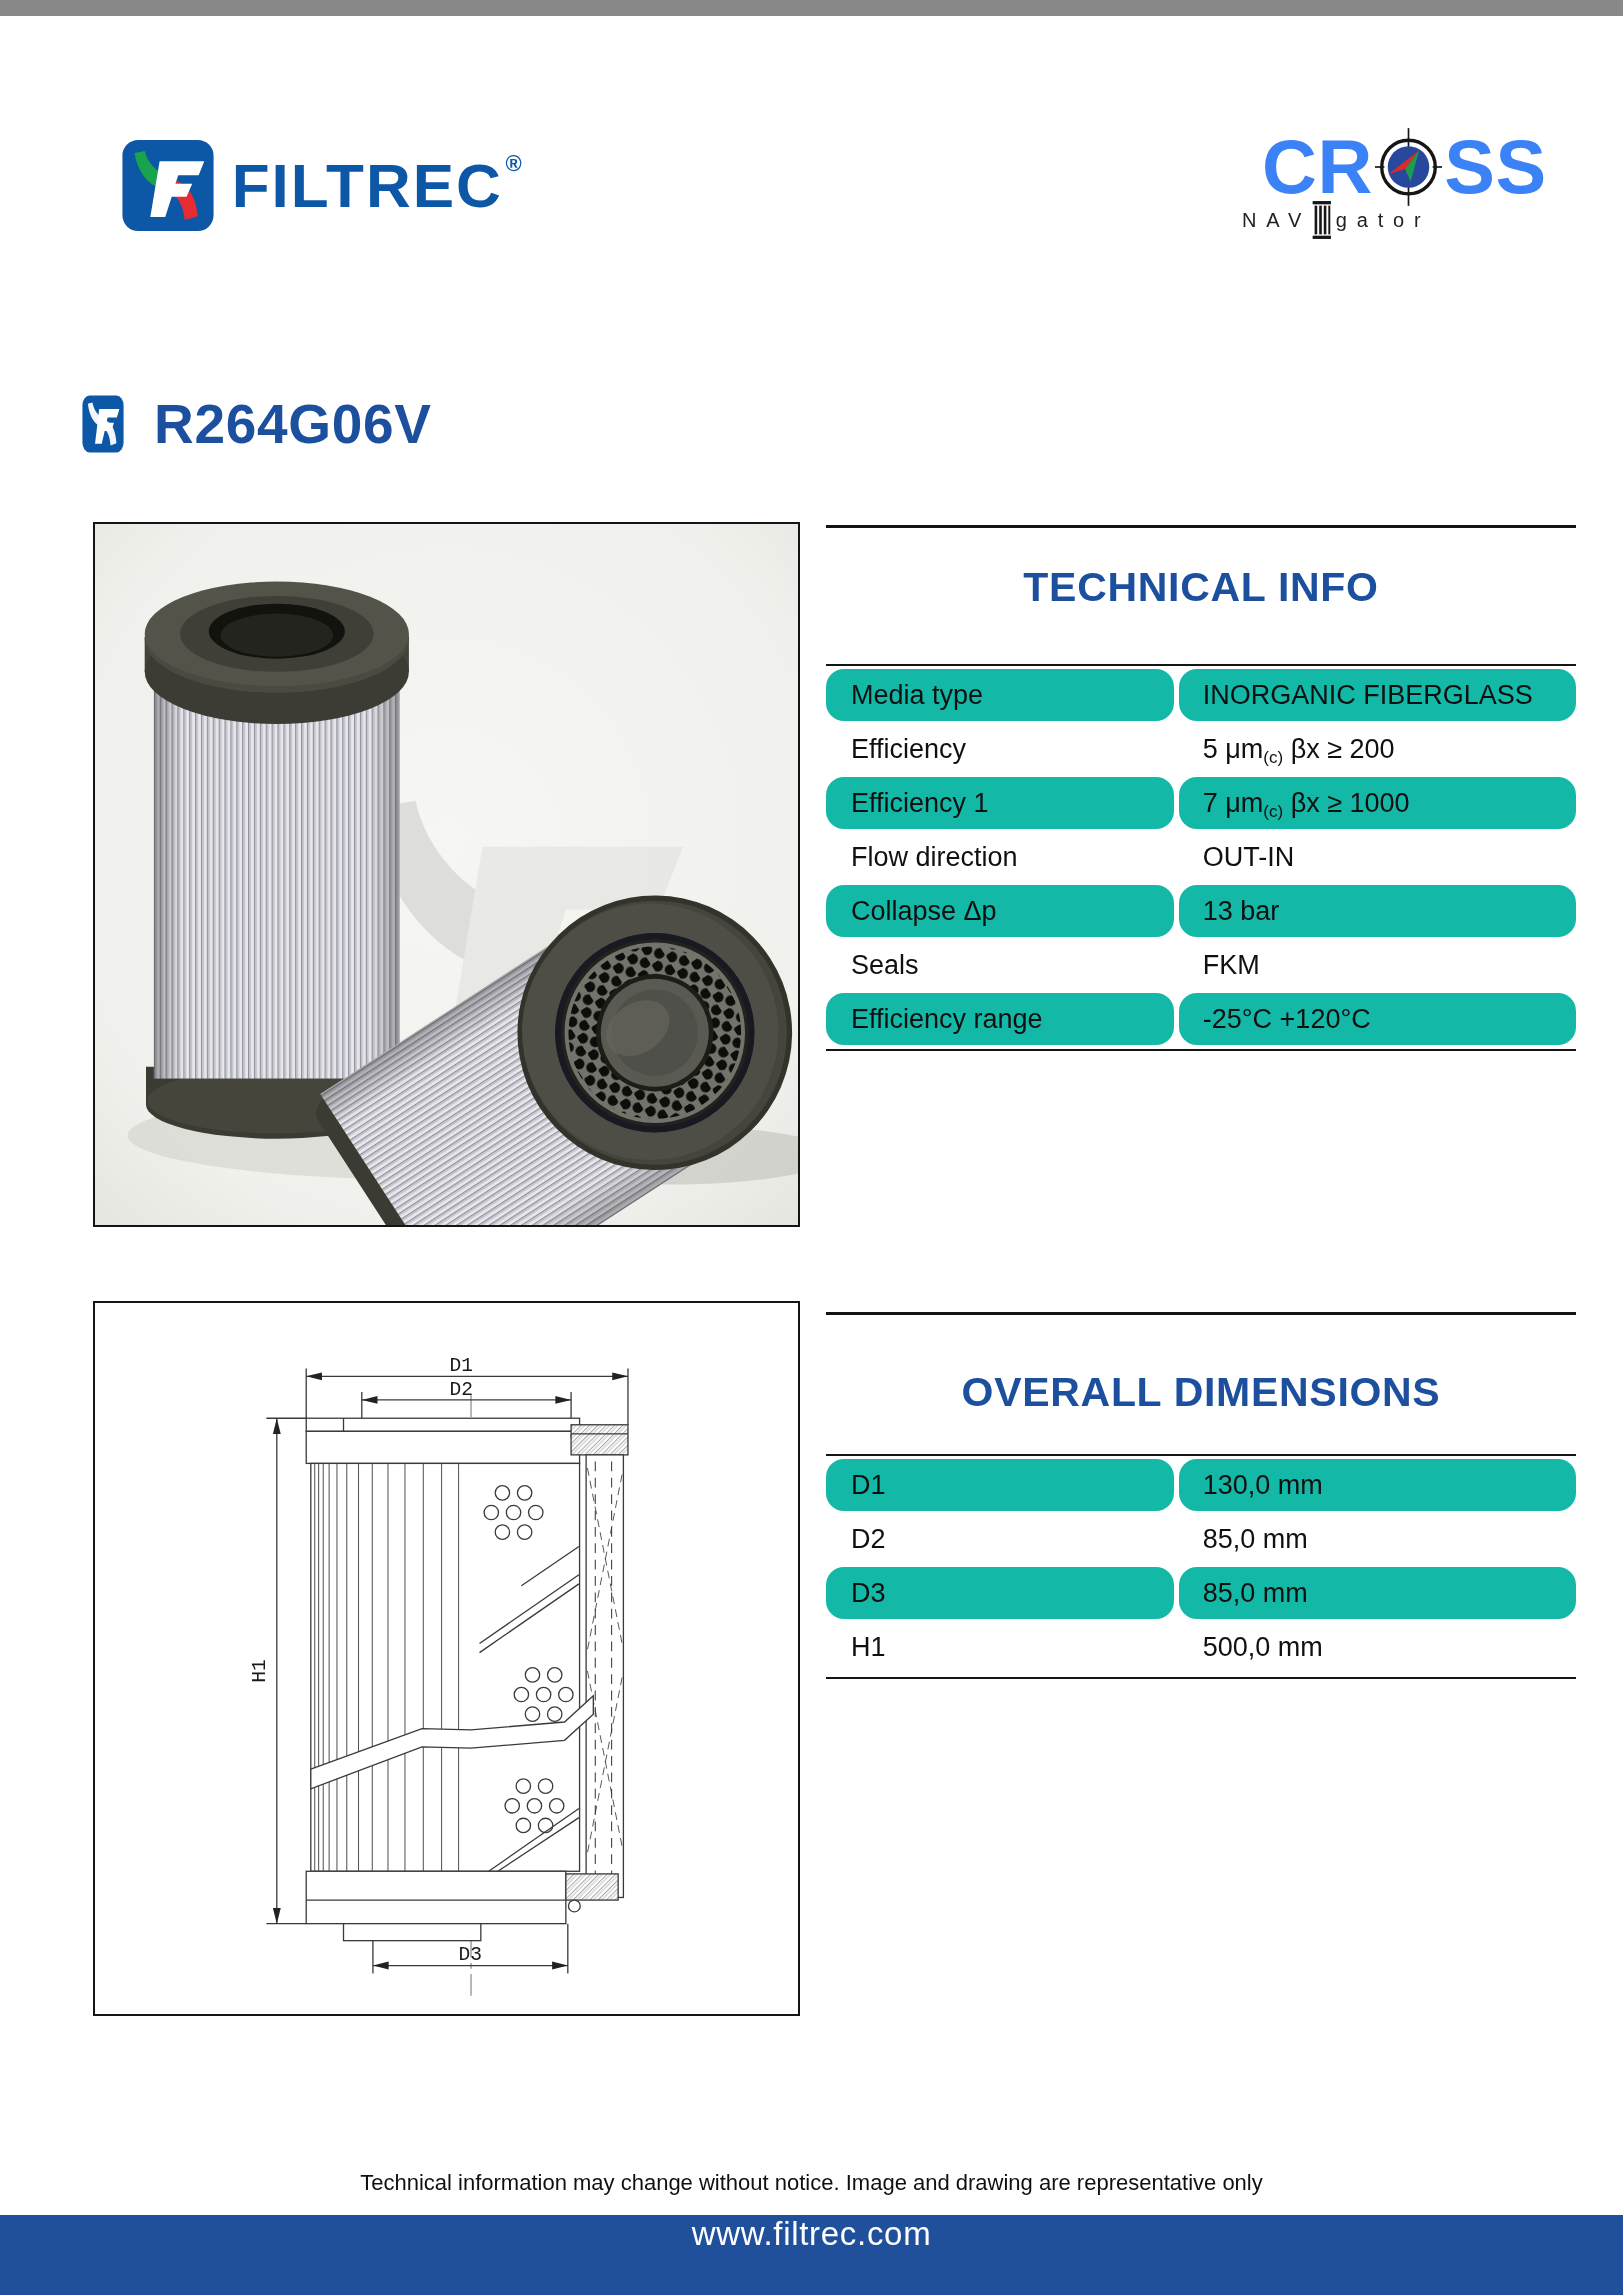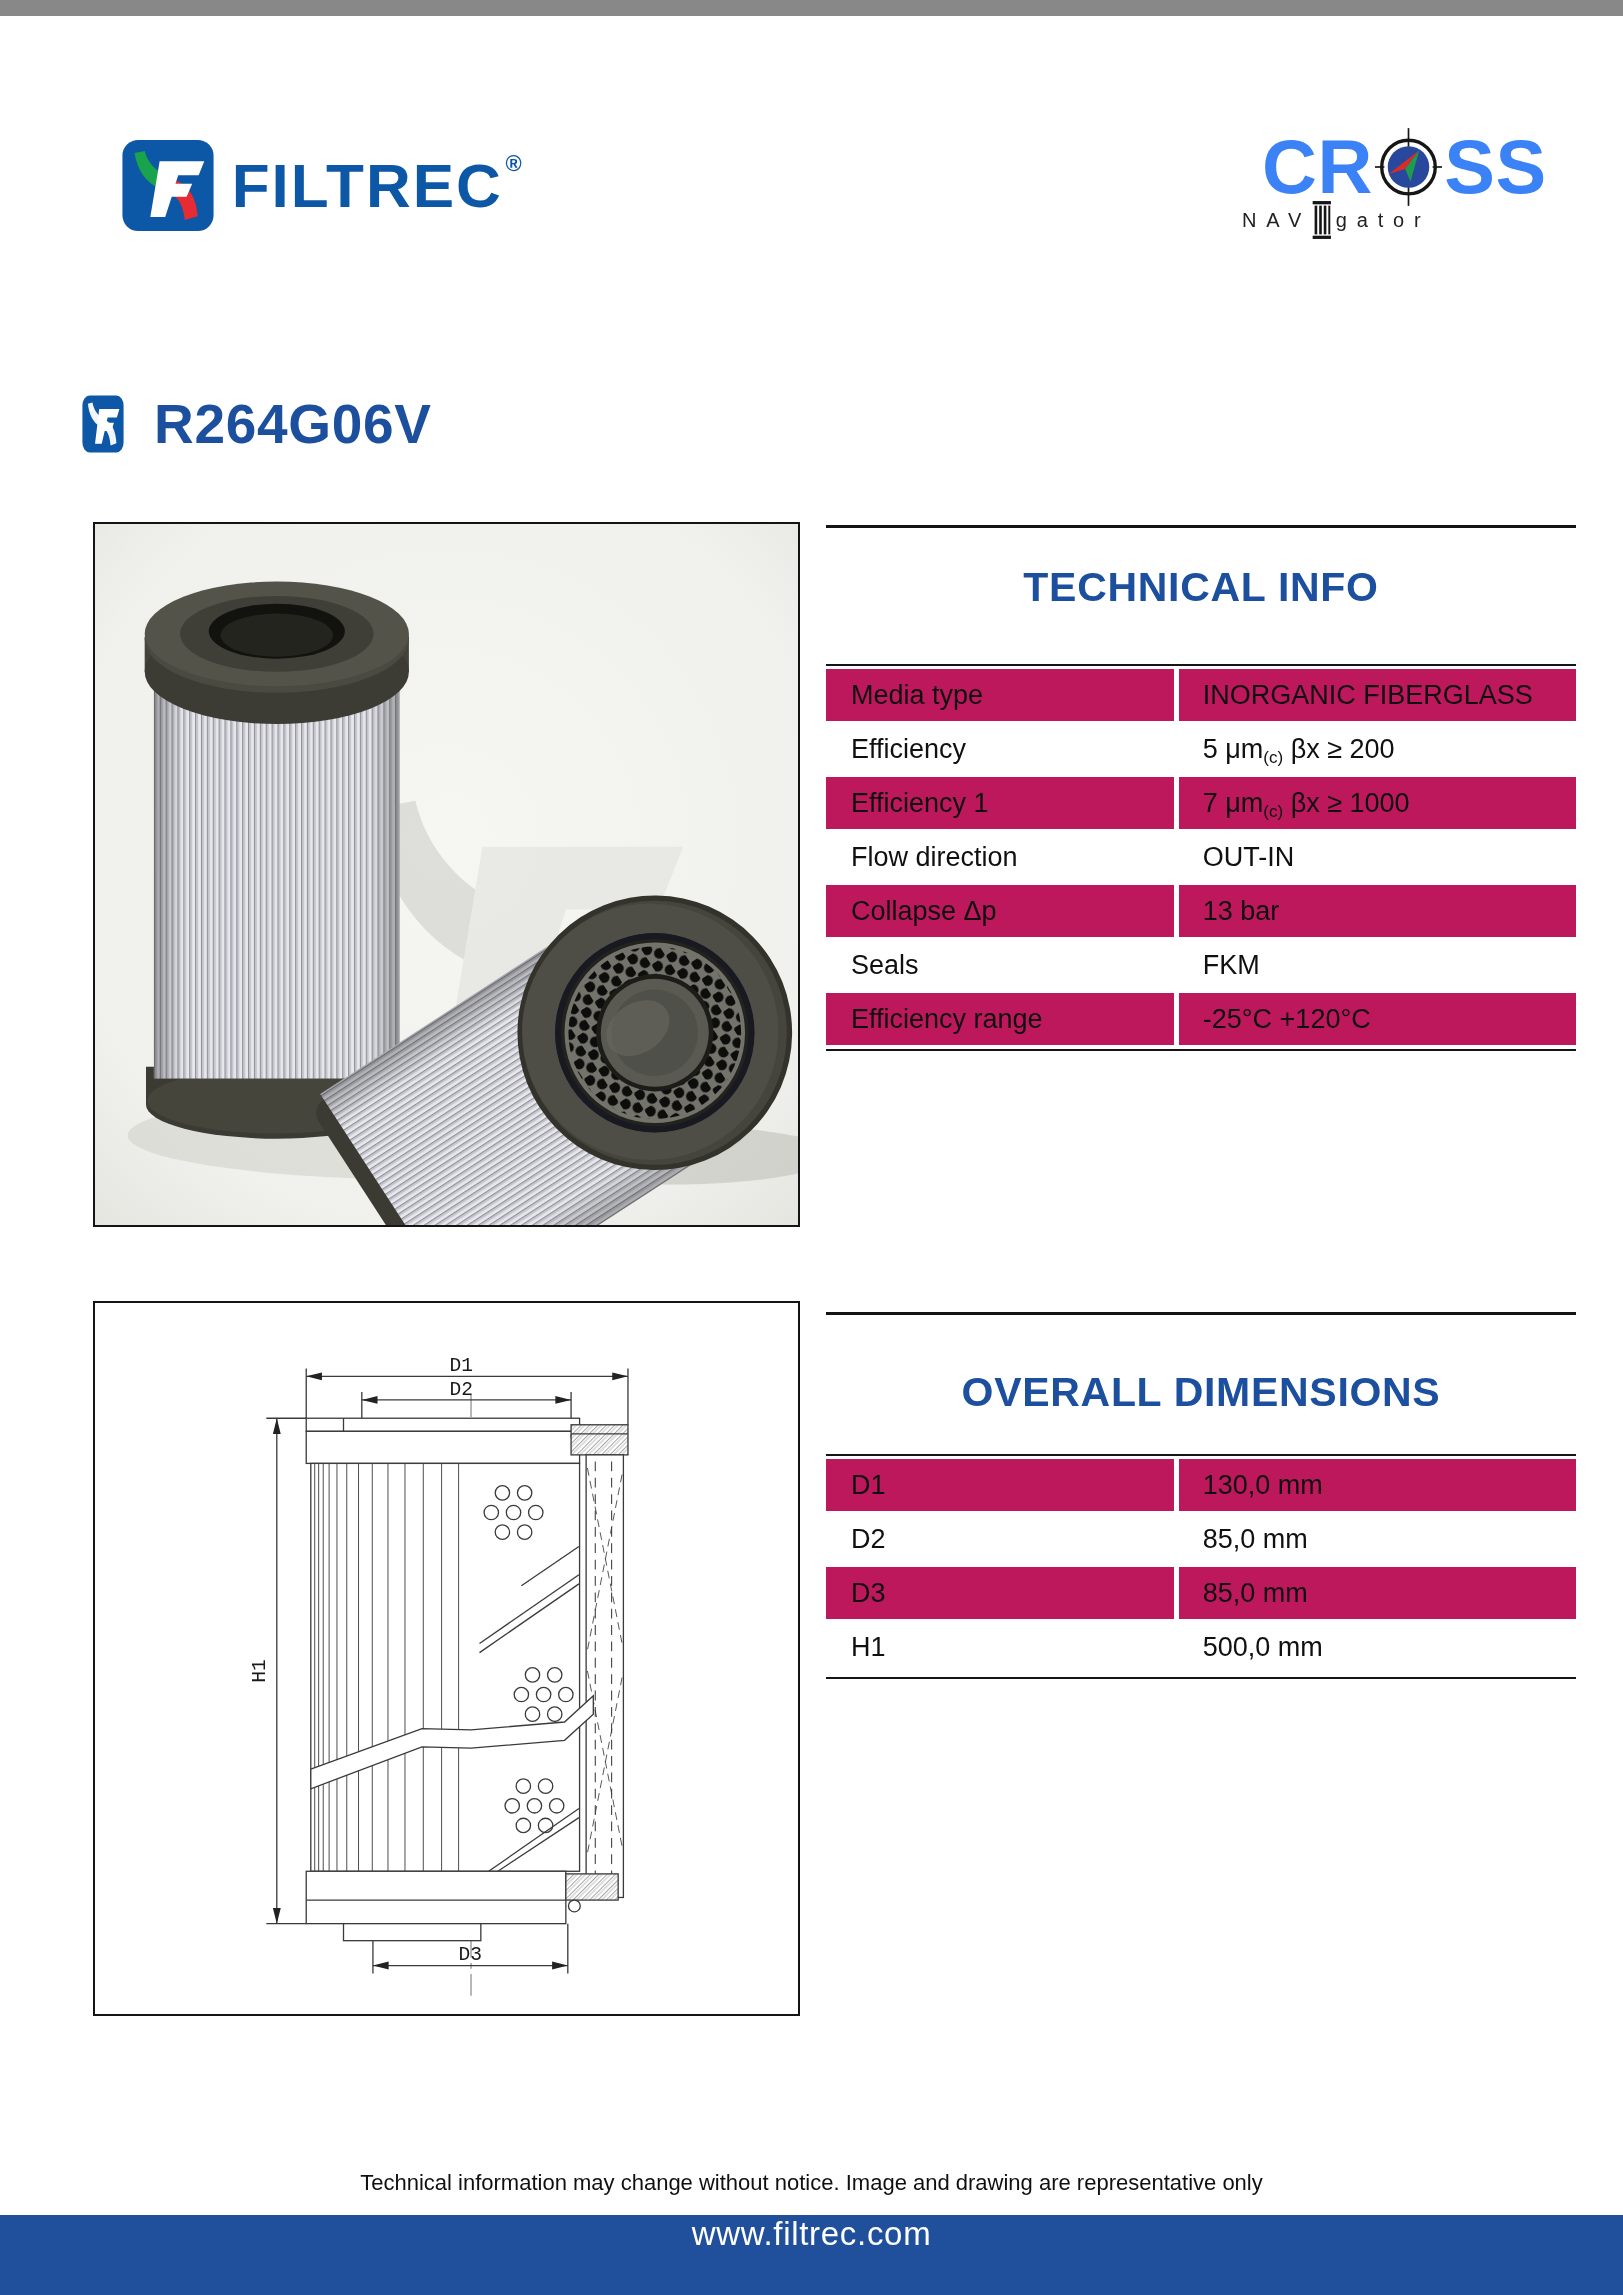--- a/index.html
+++ b/index.html
@@ -39,21 +39,21 @@
   #title1{top:548px;} #title2{top:1353px;}
 
   .dtable{position:absolute;left:826px;width:750px;border-top:2.6px solid #141414;border-bottom:2.6px solid #141414;
           padding:1.3px 0;box-sizing:content-box;}
   #table1{top:648px;} #table2{top:1438px;}
   .trow{display:flex;gap:5.2px;margin:2px 0;height:52px;}
   .trow .c1{width:348px;display:flex;align-items:center;padding-left:25px;box-sizing:border-box;
             font-size:27px;color:#101010;}
   .trow .c2{flex:1;display:flex;align-items:center;padding-left:23.6px;box-sizing:border-box;
             font-size:27px;color:#101010;white-space:pre;}
-  .trow.gray .c1,.trow.gray .c2{background:#be185d;}
+  .trow.gray .c1,.trow.gray .c2{background:#14b8a6;border-radius:18px;}
   .sub{font-size:17px;position:relative;top:8.5px;}
 
   
   .disclaimer{position:absolute;left:0;top:2154px;width:100%;text-align:center;font-size:22px;color:#101010;}
   .footbar{position:absolute;left:0;top:2199px;width:100%;height:97px;background:#20509b;
            display:flex;align-items:flex-start;justify-content:center;}
   .footbar .url{color:#ffffff;font-size:33px;letter-spacing:0.7px;}
 
   
   .dim-label{font-family:"Liberation Mono",monospace;font-size:30px;fill:#1a1a1a;}

